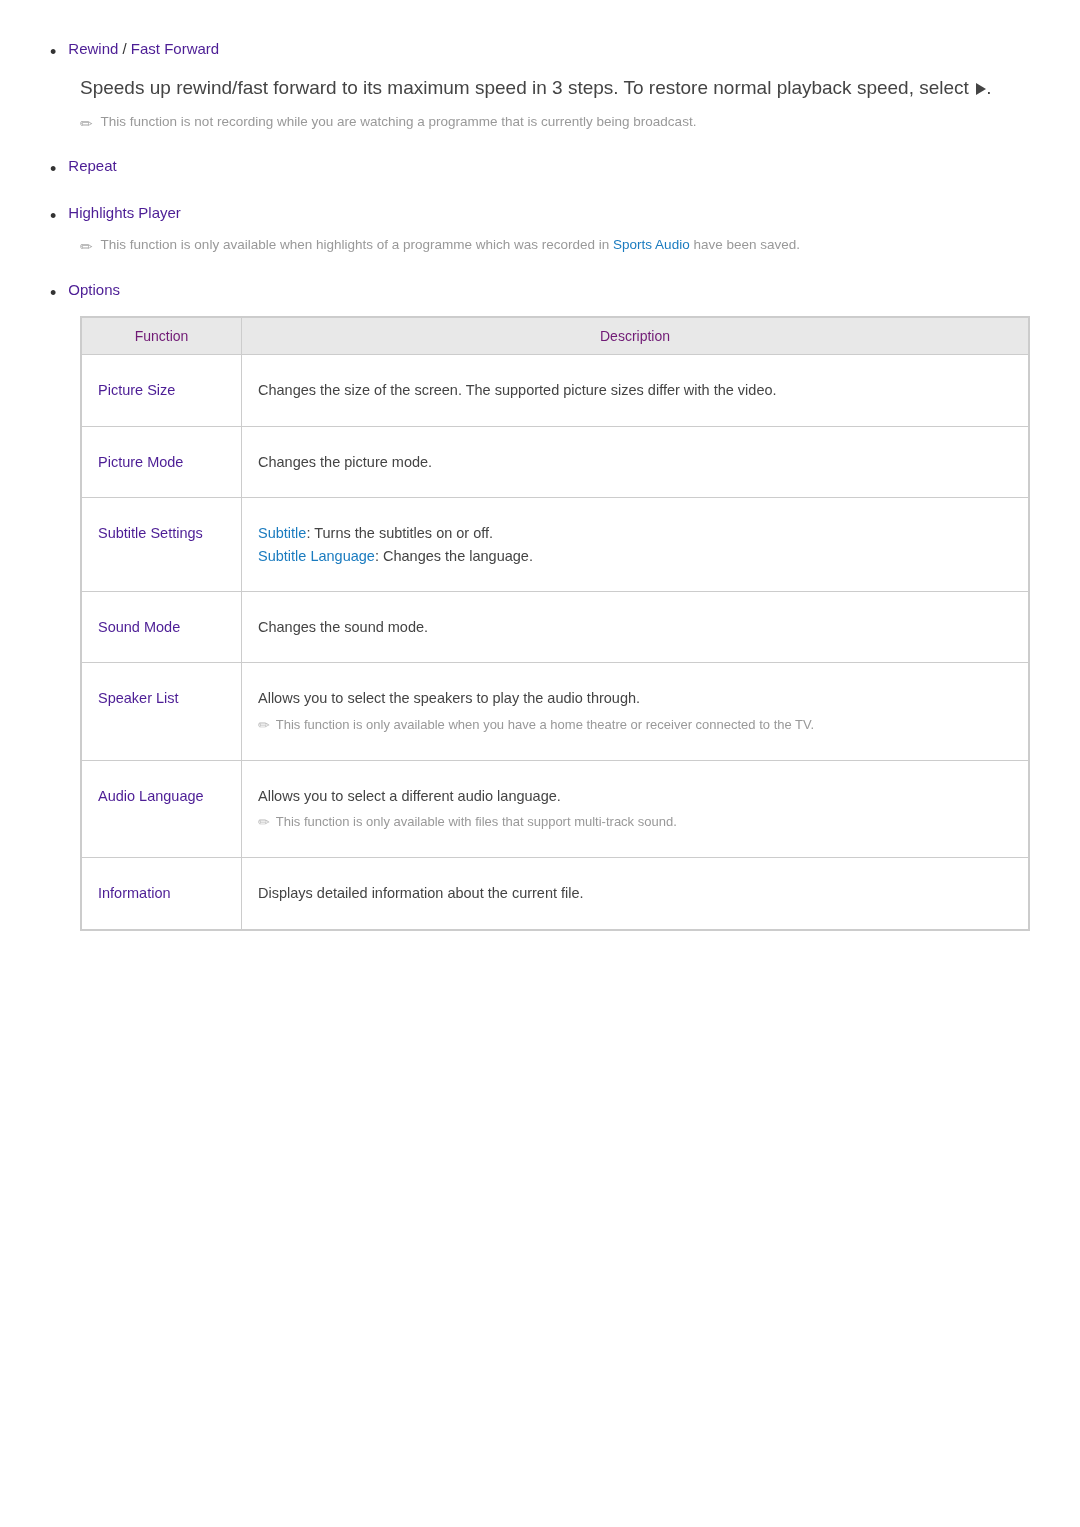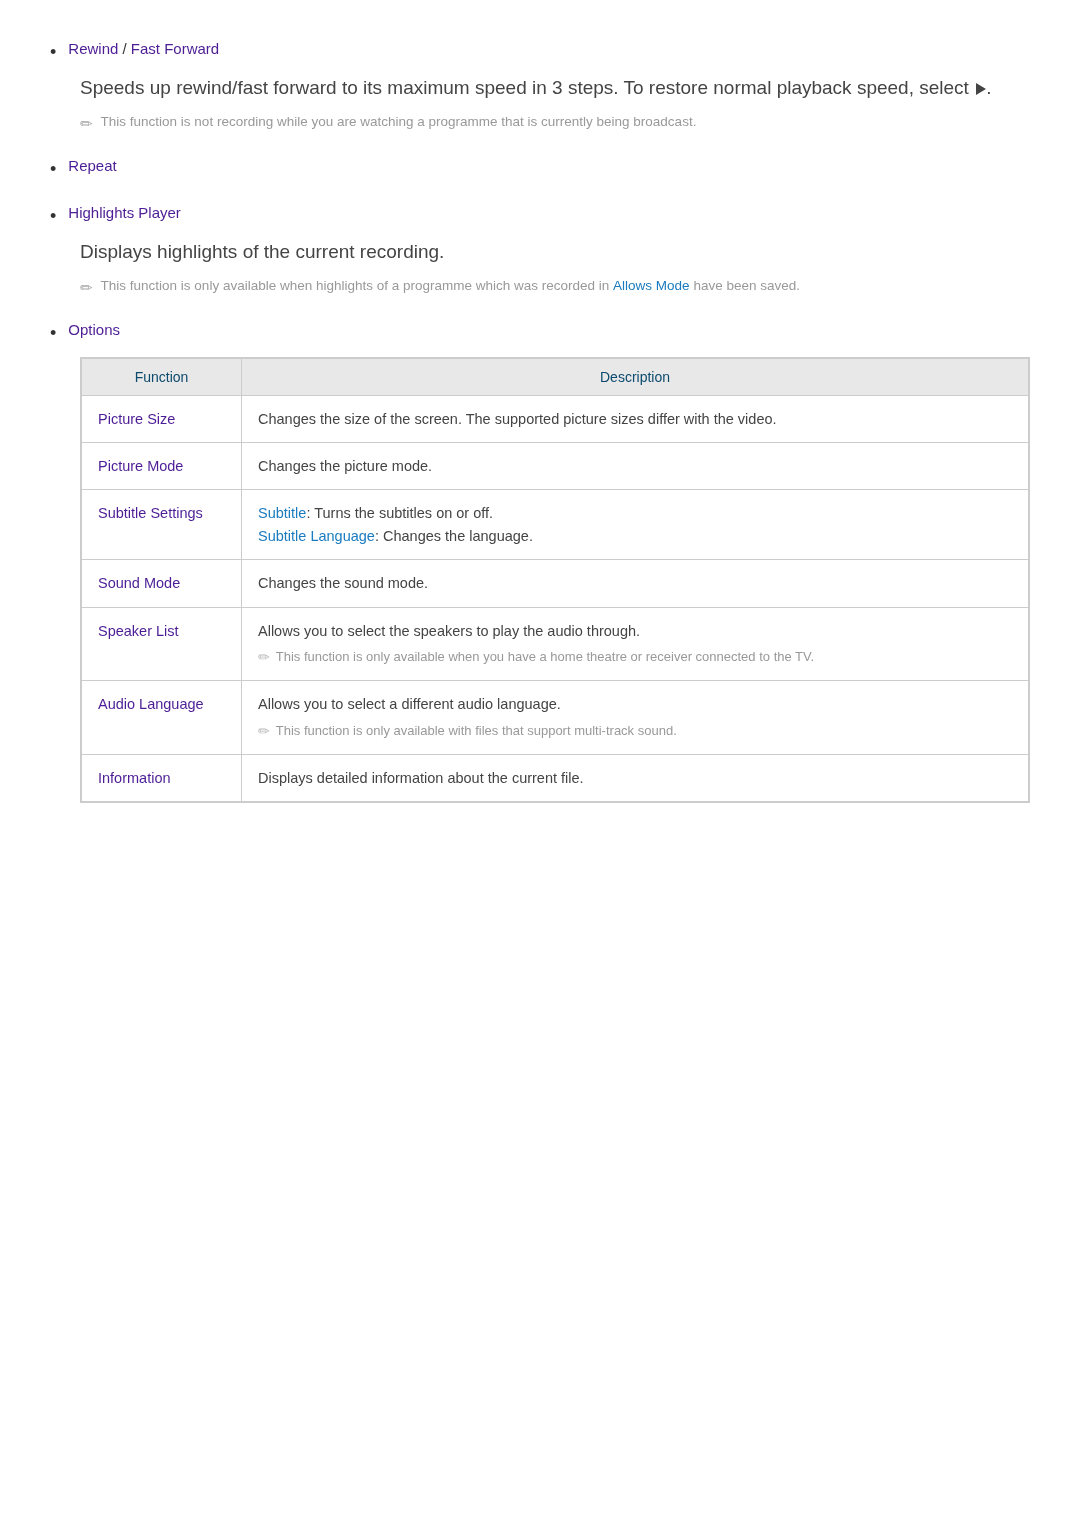--- a/index.html
+++ b/index.html
@@ -76,32 +76,32 @@
       width: 100%;
       border-collapse: collapse;
     }
     thead tr {
       background-color: #e8e8e8;
     }
     thead th {
       padding: 10px 28px;
       font-size: 14px;
       font-weight: 500;
-      color: #0c4a6e;
+      color: #701a75;
       border: 1px solid #cccccc;
       text-align: center;
     }
     tbody tr {
       border-bottom: 1px solid #cccccc;
     }
     tbody tr:last-child {
       border-bottom: none;
     }
     tbody td {
-      padding: 12px 16px;
+      padding: 24px 16px;
       vertical-align: top;
       border: 1px solid #cccccc;
       font-size: 14.5px;
       line-height: 1.55;
       color: #444;
     }
     tbody td:first-child {
       color: #1a7bbf;
       font-weight: 500;
       width: 160px;
@@ -163,25 +163,24 @@
     <span class="bullet-dot">•</span>
     <a href="#" class="link-blue">Repeat</a>
   </div>
 </div>
 
 <div class="section">
   <div class="bullet-item">
     <span class="bullet-dot">•</span>
     <a href="#" class="link-blue">Highlights Player</a>
   </div>
-  <div class="description-text">Displays highlights of the current recording.</div>
   <div class="note-block">
     <span class="note-icon">✏</span>
     <span class="note-text">
-      This function is only available when highlights of a programme which was recorded in <a href="#" class="inline-link">Allows Mode</a> have been saved.
+      This function is only available when highlights of a programme which was recorded in <a href="#" class="inline-link">Sports Audio</a> have been saved.
     </span>
   </div>
 </div>
 
 <div class="section">
   <div class="bullet-item">
     <span class="bullet-dot">•</span>
     <a href="#" class="link-blue">Options</a>
   </div>
 

